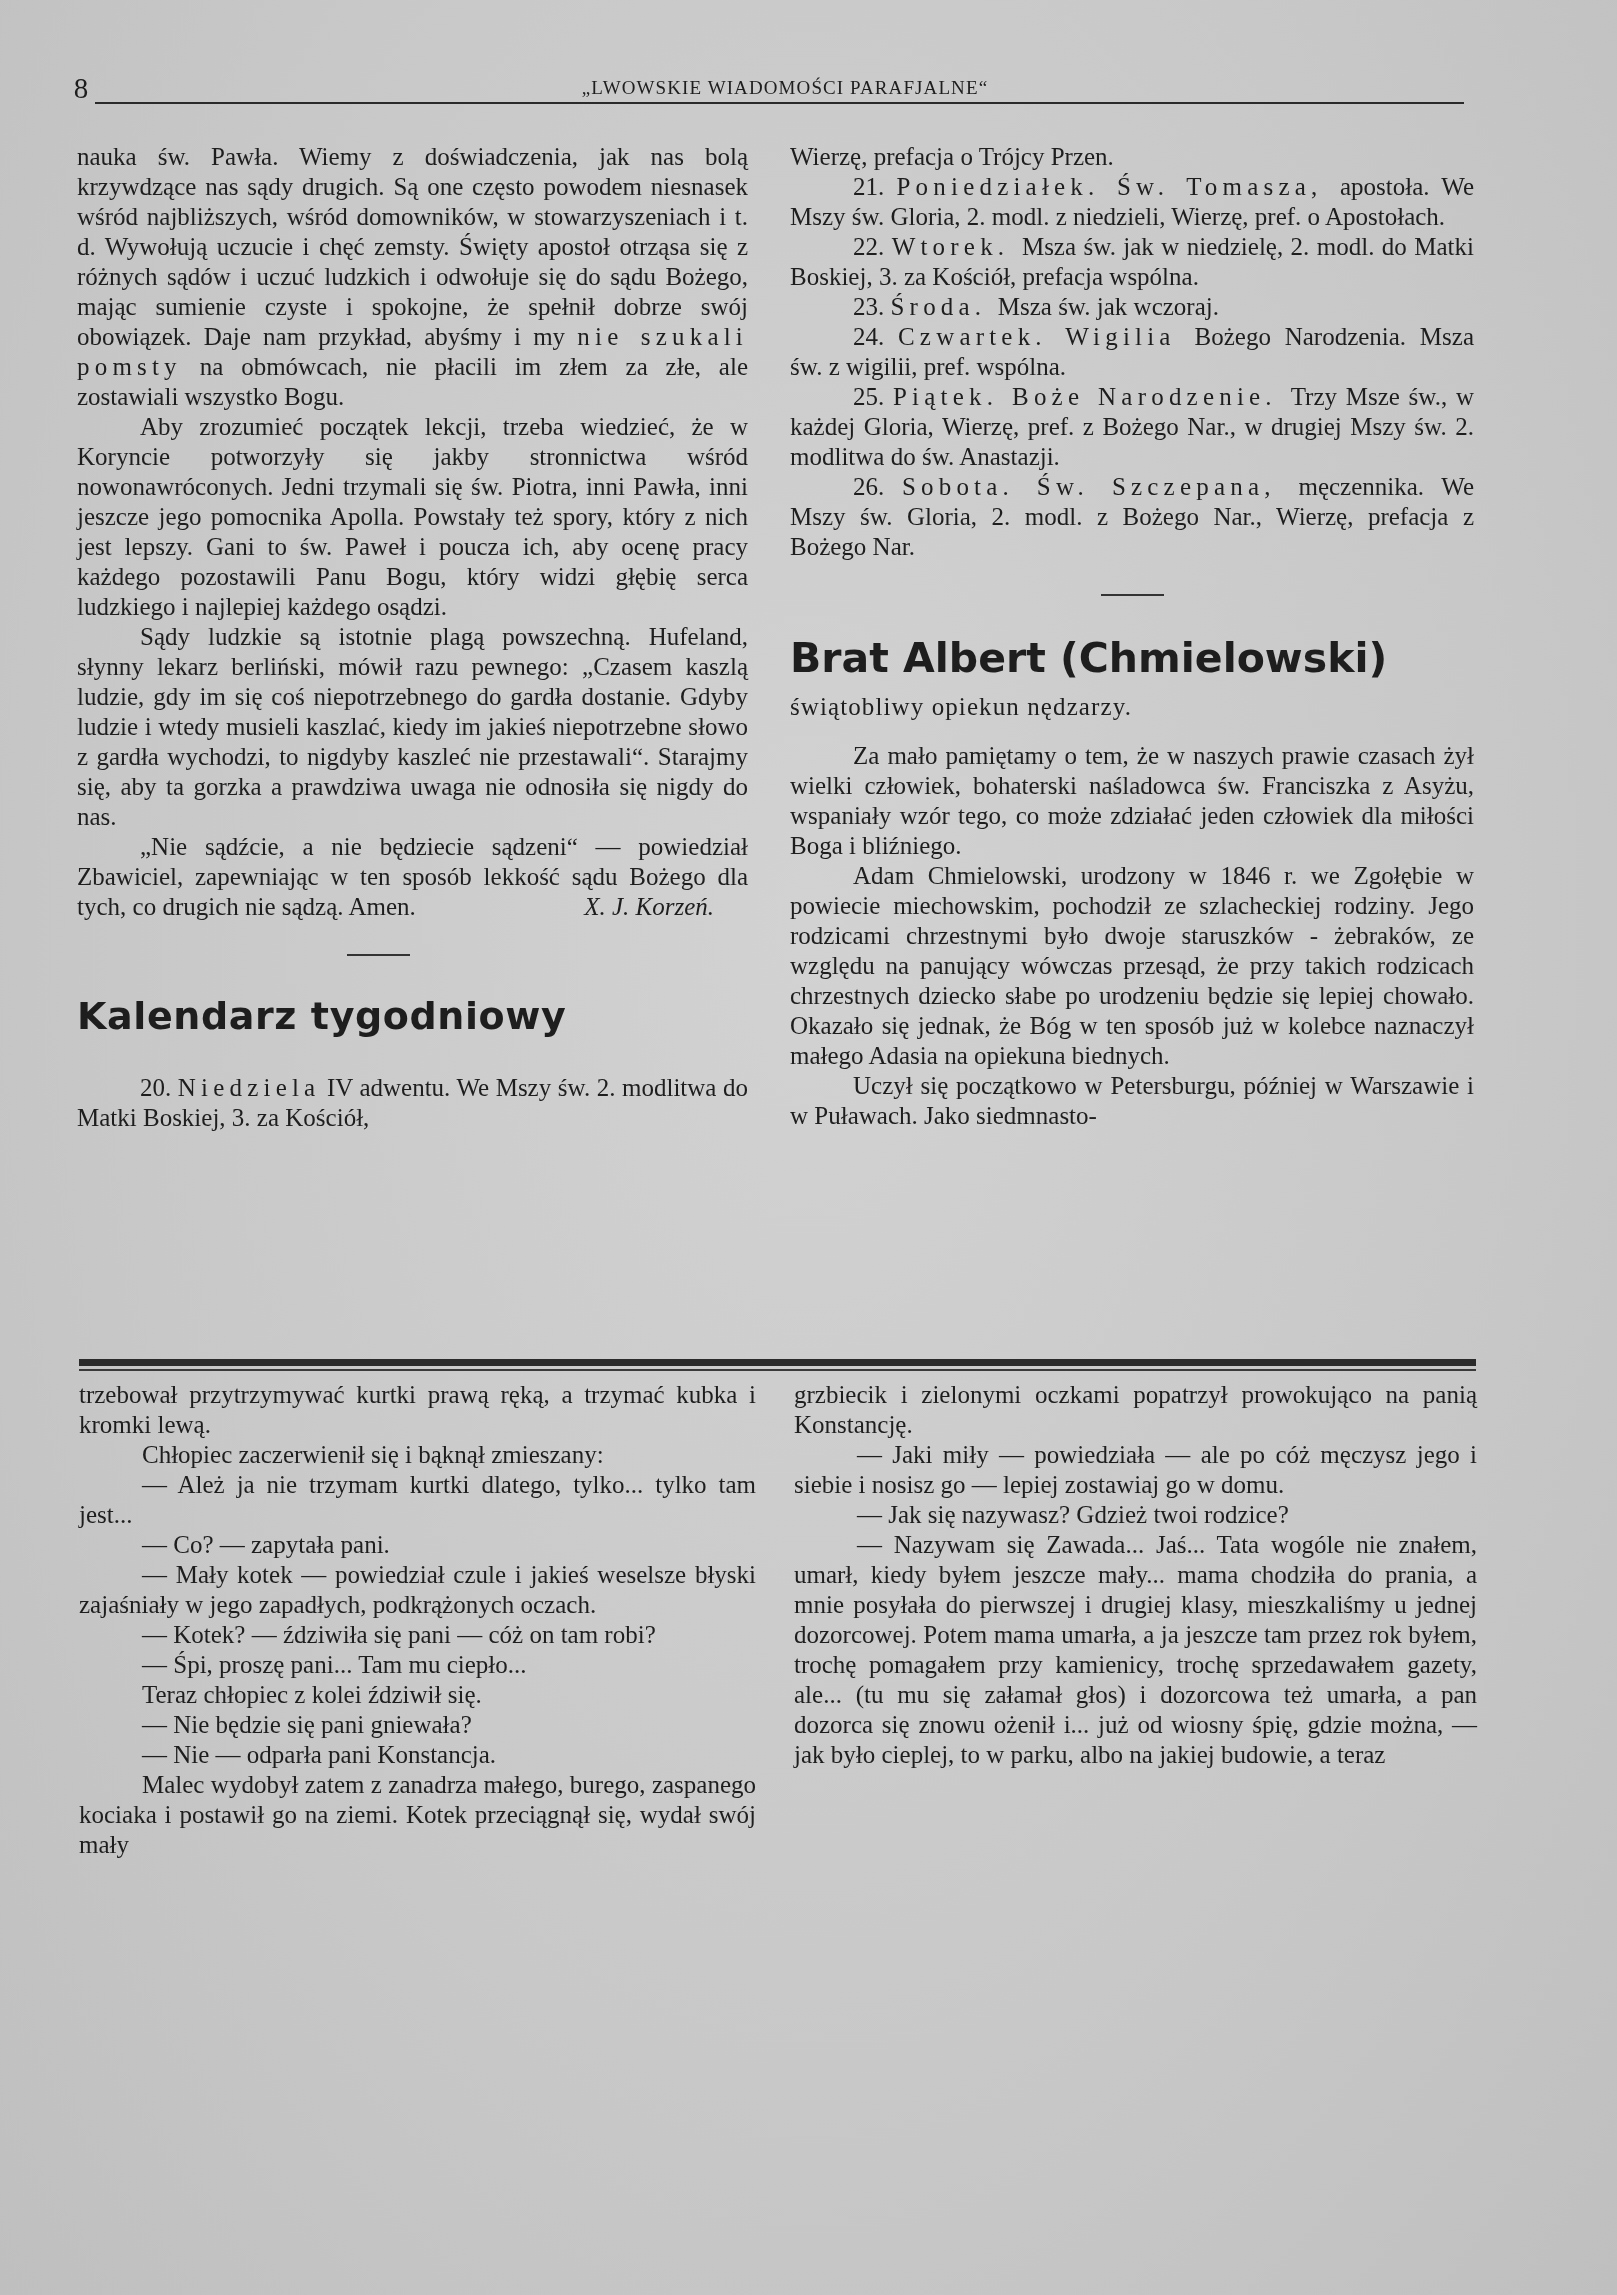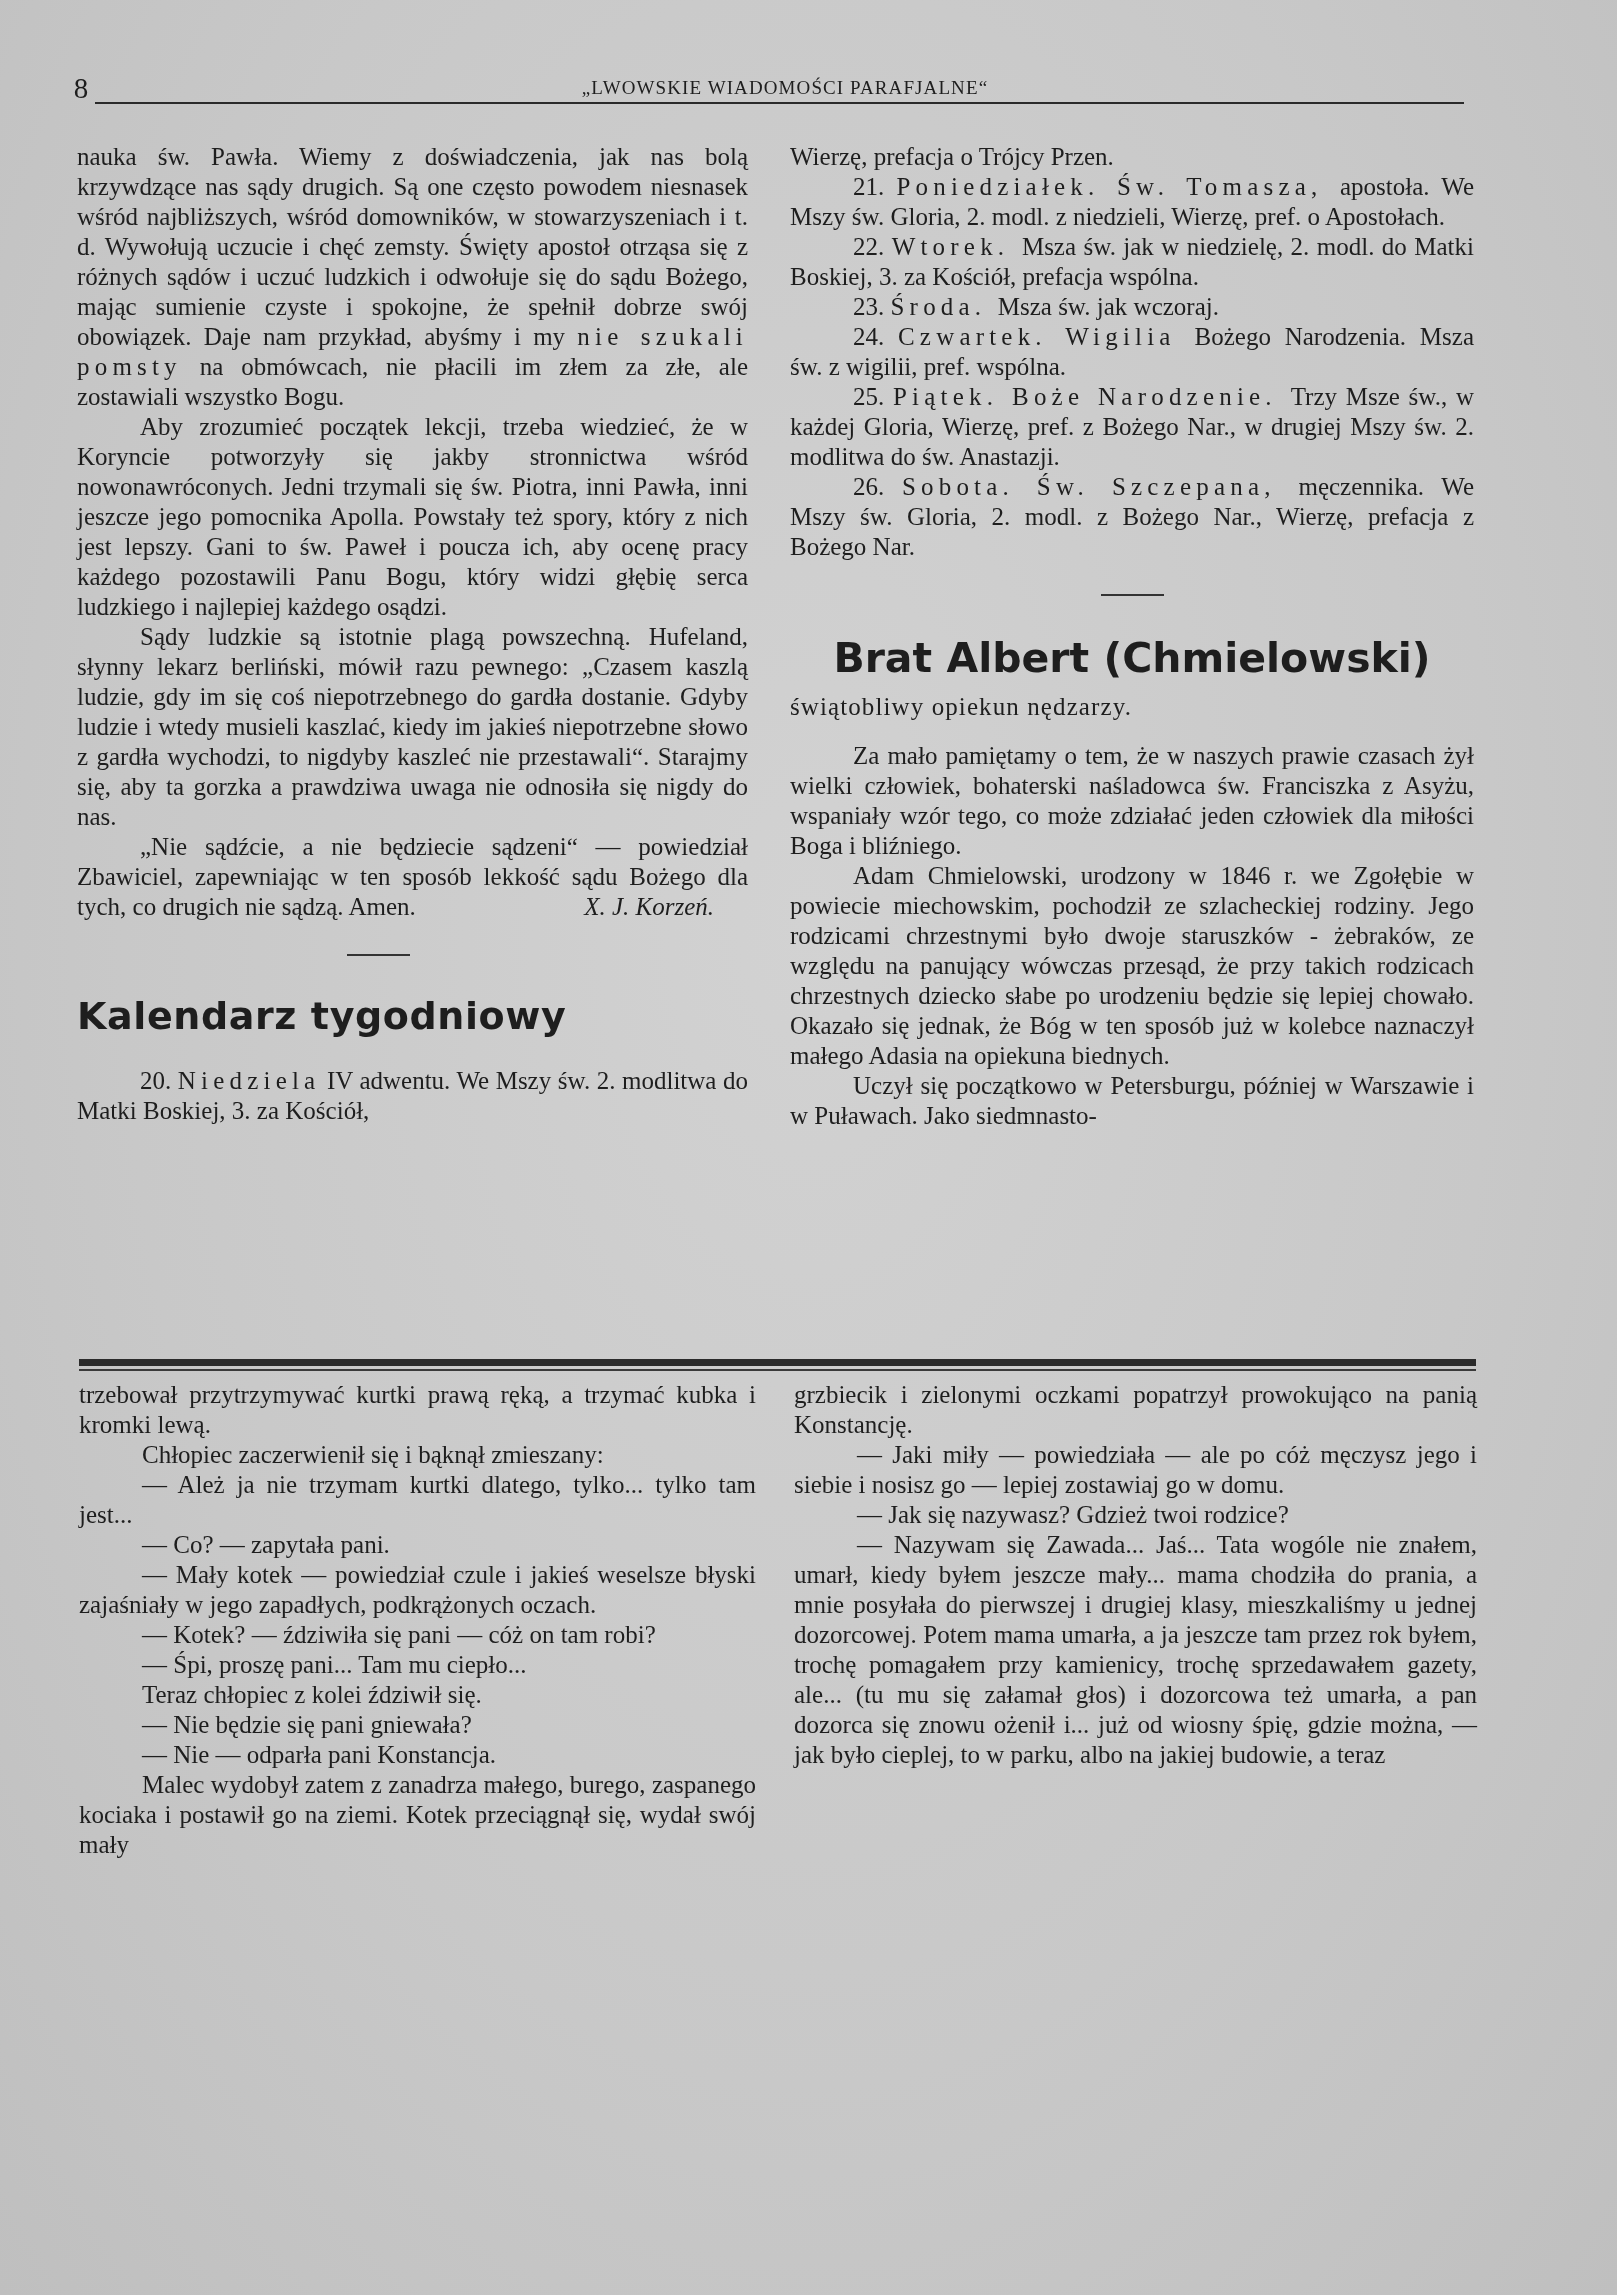--- a/index.html
+++ b/index.html
@@ -41,26 +41,26 @@
   .col-bl { left: 79px; top: 1380px; width: 677px; }
   .col-br { left: 794px; top: 1380px; width: 683px; }
   .sp { letter-spacing: 5.2px; }
   .signature { font-style: italic; float: right; padding-right: 34px; }
   .section-divider {
     width: 63px; height: 1.7px; background: #333; margin: 32px auto 34px auto;
   }
   .divider-left { margin-left: 270px; }
   .h-kal {
     font-family: "DejaVu Sans", sans-serif; font-weight: bold;
-    font-size: 38px; line-height: 52px; margin: 0 0 24px 0; letter-spacing: 0.6px;
+    font-size: 38px; line-height: 52px; margin: 0 0 31px 0; letter-spacing: 0.6px;
     text-align: left;
   }
   .h-brat {
     font-family: "DejaVu Sans", sans-serif; font-weight: bold;
-    font-size: 41px; line-height: 57px; margin: 0 0 5.7px 0; text-align: center;
+    font-size: 41px; line-height: 57px; margin: 0 0 5.7px 0; text-align: left;
   }
   .subtitle { text-align: left; margin-bottom: 18.4px !important; letter-spacing: 1.1px; }
   .thick-rule {
     position: absolute; left: 79px; top: 1359px; width: 1397px; height: 6.9px;
     background: #2b2b2b;
   }
   .thin-rule {
     position: absolute; left: 79px; top: 1369px; width: 1397px; height: 1.7px;
     background: #3a3a3a;
   }

